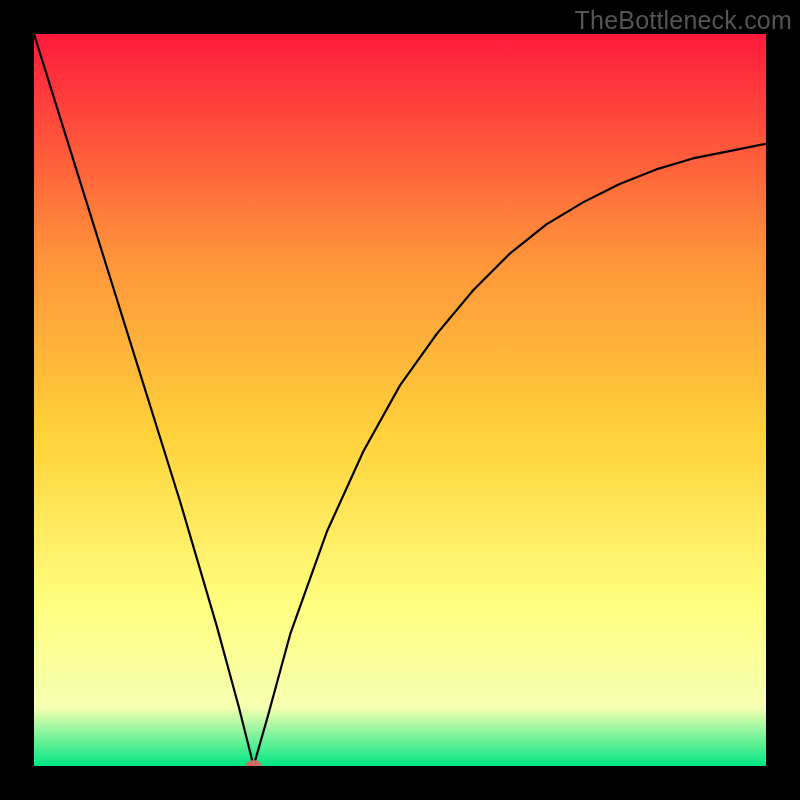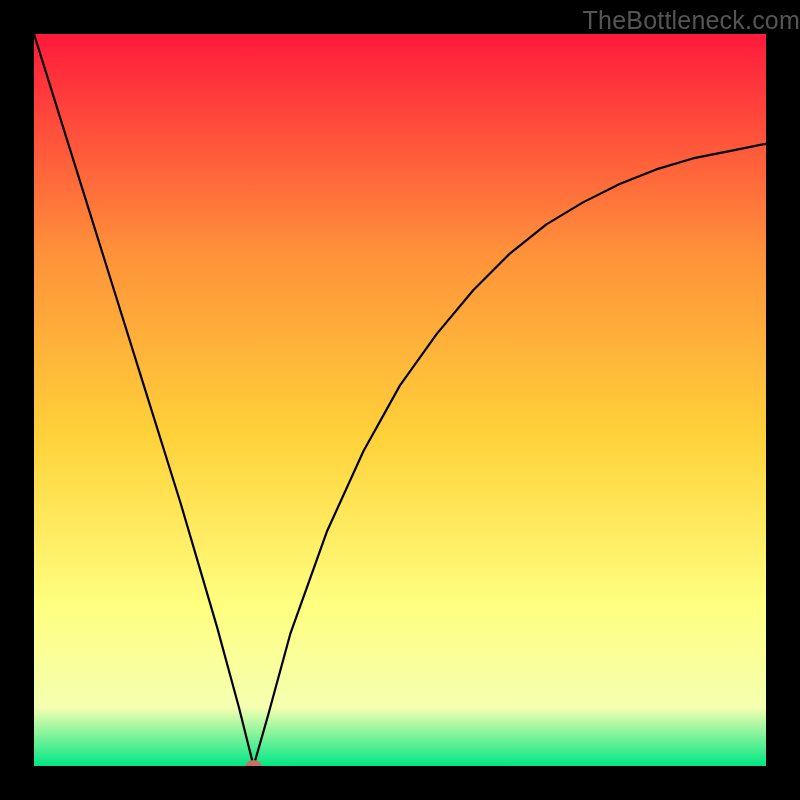--- a/index.html
+++ b/index.html
@@ -20,21 +20,21 @@
   .plot-area {
     position: absolute;
     left: 34px;
     top: 34px;
     width: 732px;
     height: 732px;
   }
   .watermark {
     position: absolute;
     top: 6px;
-    right: 0;
+    right: 8px;
     color: #555;
     font-size: 25px;
     font-weight: 500;
     letter-spacing: 0.2px;
     white-space: nowrap;
   }
   svg { display: block; }
 </style>
 </head>
 <body>

